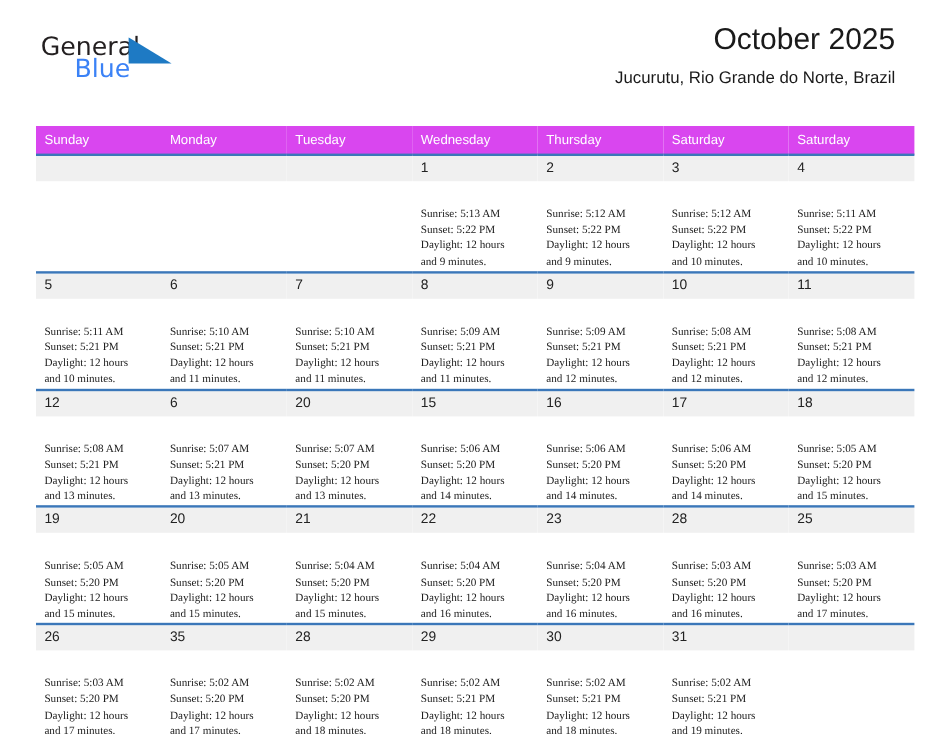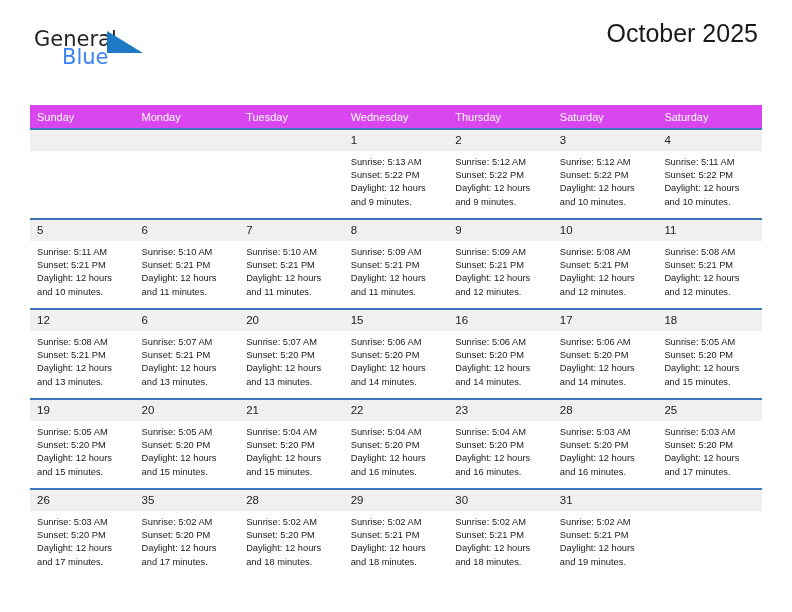--- a/index.html
+++ b/index.html
@@ -51,21 +51,21 @@
     margin-top: -3px;
     font-family: "DejaVu Sans", sans-serif;
   }
   .logo-tri {
     position: absolute;
     left: 73px;
     top: 3px;
   }
   .title-block {
     position: absolute;
-    right: 4px;
+    right: 16px;
     top: 18px;
     text-align: right;
   }
   .cal-title {
     font-size: 25px;
     color: #1a1a1a;
     font-weight: normal;
     line-height: 30px;
     white-space: nowrap;
   }
@@ -113,44 +113,46 @@
     font-size: 11.5px;
     color: #222222;
     padding: 4px 0 4px 7px;
     height: 13px;
     line-height: 13px;
   }
   .daynum.blank {
     color: transparent;
   }
   .detail {
-    padding: 5px 6px 0 7px;
+    padding: 22px 6px 0 7px;
     font-size: 9.3px;
     line-height: 13.2px;
     color: #1a1a1a;
+    font-family: Liberation Serif, serif;
   }
   .detail div { white-space: nowrap; }
 </style>
 </head>
 <body>
 
 <div class="page">
 
   <div class="header">
 
     <div class="logo">
       <div class="logo-general">General</div>
       <div class="logo-blue">Blue</div>
       <svg class="logo-tri" width="40" height="24" viewBox="0 0 40 24">
         <polygon points="0,0 36,22 0,22" fill="#1e7ac4"></polygon>
       </svg>
     </div>
 
     <div class="title-block">
       <div class="cal-title">October 2025</div>
+      <div class="cal-subtitle">Jucurutu, Rio Grande do Norte, Brazil</div>
     </div>
 
   </div>
 
   <table class="calendar">
     <thead>
       <tr>
         <th>Sunday</th>
         <th>Monday</th>
         <th>Tuesday</th>

